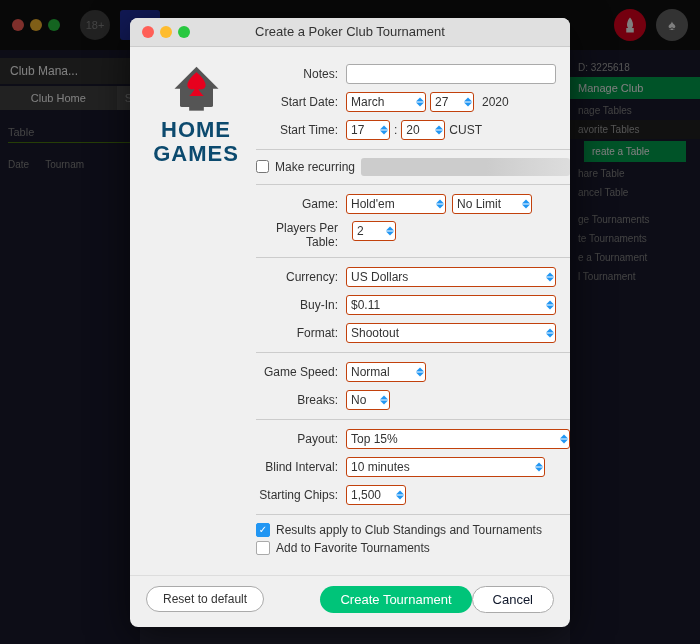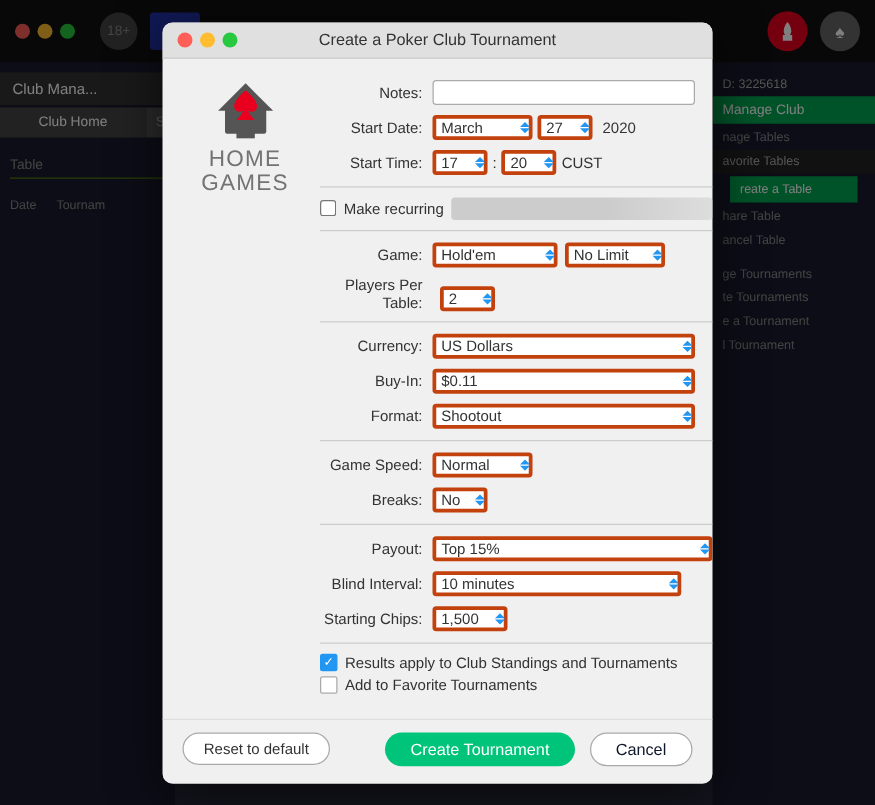--- a/index.html
+++ b/index.html
@@ -111,23 +111,23 @@
     .modal-logo {
       width: 110px;
       flex-shrink: 0;
       display: flex;
       flex-direction: column;
       align-items: center;
       padding-right: 10px;
     }
 
     .home-games-text {
-      font-size: 18px;
-      font-weight: 400;
-      color: #737373;
+      font-size: 22px;
+      font-weight: 700;
+      color: #0c4a6e;
       text-align: center;
       line-height: 1.1;
       letter-spacing: 1px;
     }
 
     .modal-form {
       flex: 1;
     }
 
     .form-row {
@@ -170,21 +170,21 @@
       gap: 4px;
     }
 
     .select-wrapper {
       position: relative;
       display: inline-block;
     }
 
     .form-select {
       height: 20px;
-      border: 3px solid #c2410c;
+      border: 1px solid #c2410c;
       border-radius: 3px;
       background: white;
       font-size: 12px;
       padding: 0 16px 0 4px;
       appearance: none;
       outline: none;
       color: #333;
       cursor: pointer;
     }
 
@@ -258,21 +258,21 @@
       display: flex;
       align-items: center;
       gap: 6px;
     }
 
     .select-game { width: 100px; }
     .select-limit { width: 80px; }
 
     .players-row {
       display: flex;
-      align-items: flex-end;
+      align-items: flex-start;
       gap: 6px;
       margin-top: 6px;
       margin-bottom: 8px;
     }
 
     .select-players { width: 44px; }
 
     .select-currency { width: 210px; }
     .select-buyin { width: 210px; }
     .select-format { width: 210px; }
@@ -326,21 +326,21 @@
       border: 1px solid #aaa;
       border-radius: 14px;
       padding: 5px 16px;
       font-size: 12px;
       color: #333;
       cursor: pointer;
     }
 
     .footer-right {
       display: flex;
-      gap: 12px;
+      gap: 0;
     }
 
     .btn-create {
       background: #00c479;
       border: none;
       border-radius: 14px;
       padding: 6px 20px;
       font-size: 13px;
       color: white;
       cursor: pointer;

